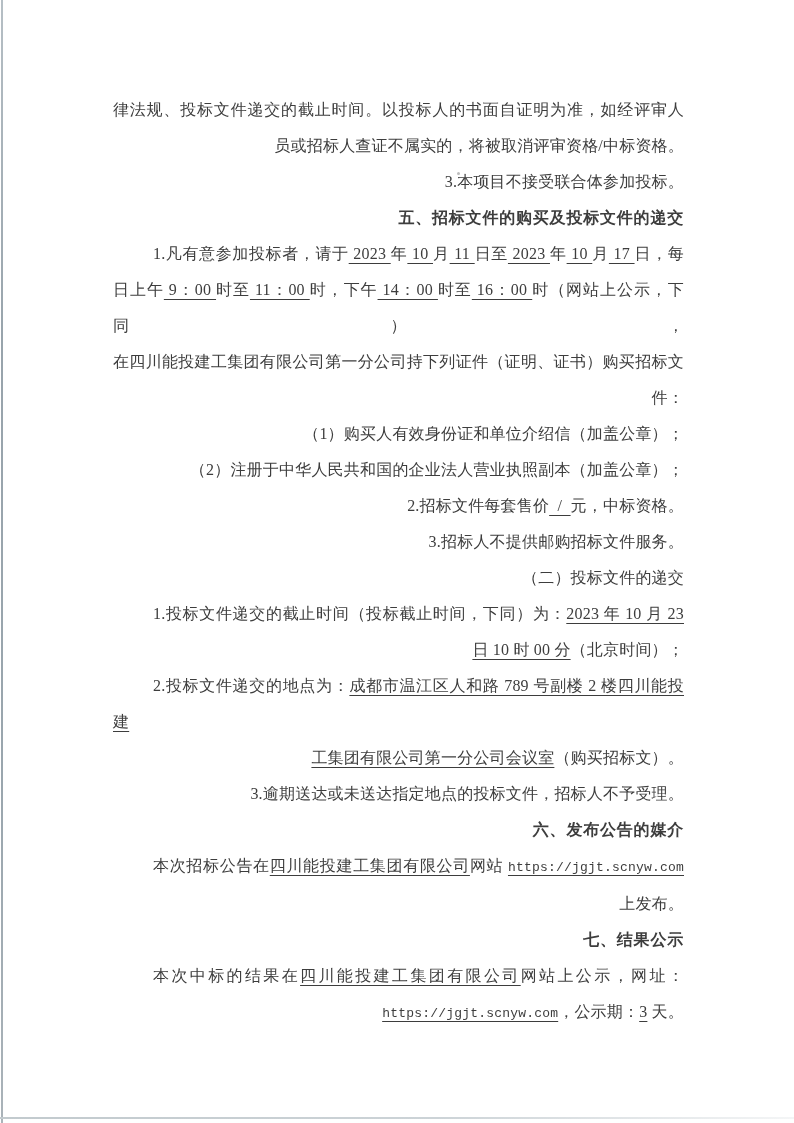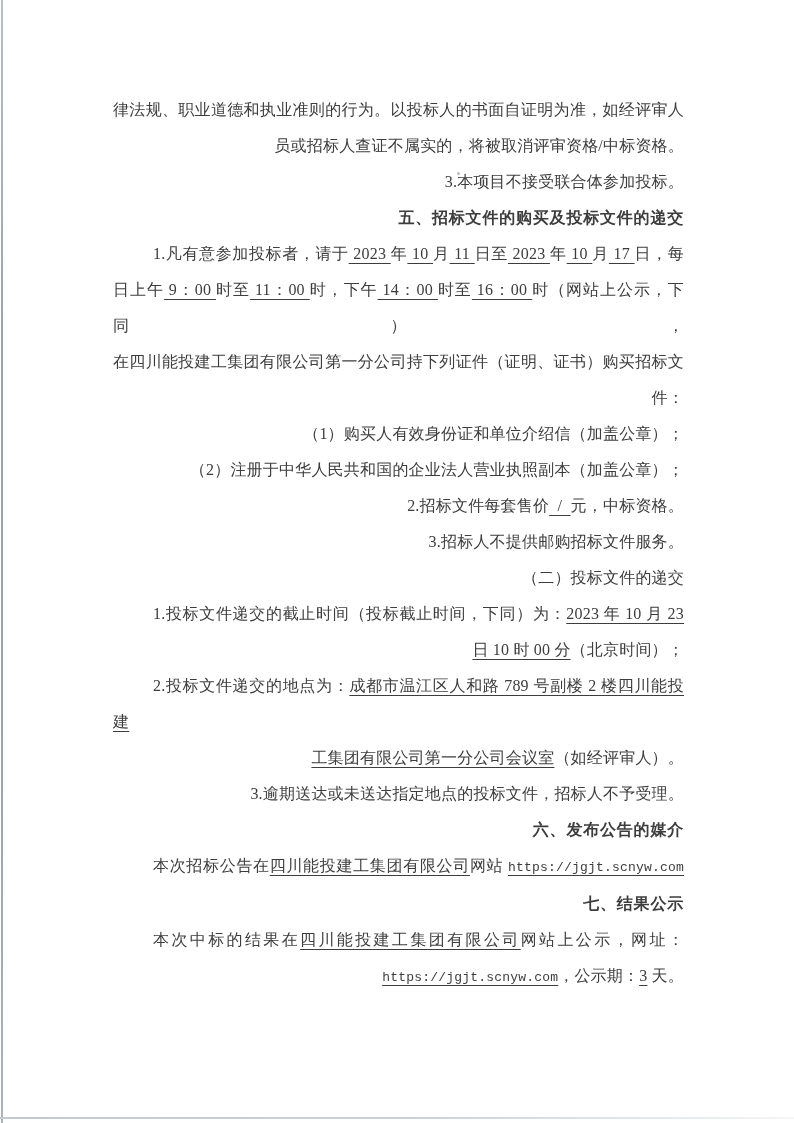--- a/index.html
+++ b/index.html
@@ -59,37 +59,38 @@
 </style>
 </head>
 <body>
 
 <div class="page">
   <div class="edge-left"></div>
   <div class="edge-bottom"></div>
   <div class="speck s1"></div>
   <div class="speck s2"></div>
   <main class="doc">
-      <div class="line fill"><span class="">律法规、职业道德和执业准则的行为。以投标人的书面自证明为准，如经评审人</span></div>
+      <div class="line fill"><span class="">律法规、投标文件递交的截止时间。以投标人的书面自证明为准，如经评审人</span></div>
       <div class="line"><span class="">员或招标人查证不属实的，将被取消评审资格/中标资格。</span></div>
       <div class="line indent"><span class="">3.本项目不接受联合体参加投标。</span></div>
       <div class="line indent heading"><span class="">五、招标文件的购买及投标文件的递交</span></div>
       <div class="line fill indent"><span class="">1.凡有意参加投标者，请于</span><span class="u "> 2023 </span><span class="">年</span><span class="u "> 10 </span><span class="">月</span><span class="u "> 11 </span><span class="">日至</span><span class="u "> 2023 </span><span class="">年</span><span class="u "> 10 </span><span class="">月</span><span class="u "> 17 </span><span class="">日，每</span></div>
       <div class="line fill"><span class="">日上午</span><span class="u "> 9：00 </span><span class="">时至</span><span class="u "> 11：00 </span><span class="">时，下午</span><span class="u "> 14：00 </span><span class="">时至</span><span class="u "> 16：00 </span><span class="">时（网站上公示，下同），</span></div>
       <div class="line fill"><span class="">在四川能投建工集团有限公司第一分公司持下列证件（证明、证书）购买招标文</span></div>
       <div class="line"><span class="">件：</span></div>
       <div class="line indent"><span class="">（1）购买人有效身份证和单位介绍信（加盖公章）；</span></div>
       <div class="line indent"><span class="">（2）注册于中华人民共和国的企业法人营业执照副本（加盖公章）；</span></div>
       <div class="line indent"><span class="">2.招标文件每套售价</span><span class="u ">&nbsp;&nbsp;/&nbsp;&nbsp;</span><span class="">元，中标资格。</span></div>
       <div class="line indent"><span class="">3.招标人不提供邮购招标文件服务。</span></div>
       <div class="line indent"><span class="">（二）投标文件的递交</span></div>
       <div class="line fill indent"><span class="">1.投标文件递交的截止时间（投标截止时间，下同）为：</span><span class="u ">2023 年 10 月 23</span></div>
       <div class="line"><span class="u ">日 10 时 00 分</span><span class="">（北京时间）；</span></div>
       <div class="line fill indent"><span class="">2.投标文件递交的地点为：</span><span class="u ">成都市温江区人和路 789 号副楼 2 楼四川能投建</span></div>
-      <div class="line"><span class="u ">工集团有限公司第一分公司会议室</span><span class="">（如经评审人）。</span></div>
+      <div class="line"><span class="u ">工集团有限公司第一分公司会议室</span><span class="">（购买招标文）。</span></div>
       <div class="line indent"><span class="">3.逾期送达或未送达指定地点的投标文件，招标人不予受理。</span></div>
       <div class="line indent heading"><span class="">六、发布公告的媒介</span></div>
       <div class="line fill indent"><span class="">本次招标公告在</span><span class="u ">四川能投建工集团有限公司</span><span class="">网站 </span><span class="u mono">https://jgjt.scnyw.com</span></div>
+      <div class="line"><span class="">上发布。</span></div>
       <div class="line indent heading"><span class="">七、结果公示</span></div>
       <div class="line fill indent"><span class="">本次中标的结果在</span><span class="u ">四川能投建工集团有限公司</span><span class="">网站上公示，网址：</span></div>
       <div class="line"><span class="u mono">https://jgjt.scnyw.com</span><span class="">，公示期：</span><span class="u ">3</span><span class=""> 天。</span></div>
     </main>
 </div>
 
 </body></html>

